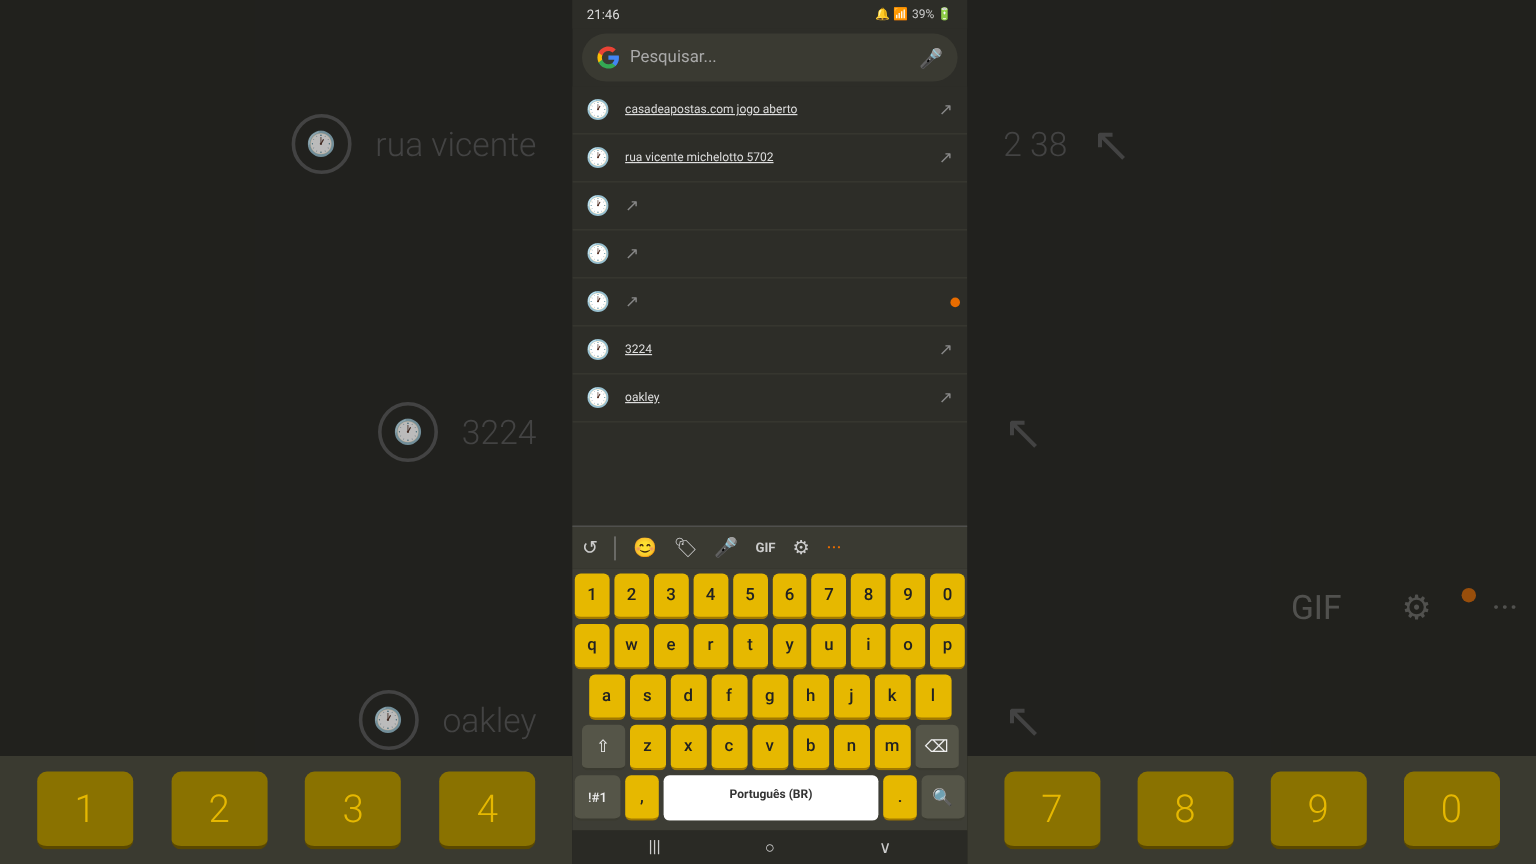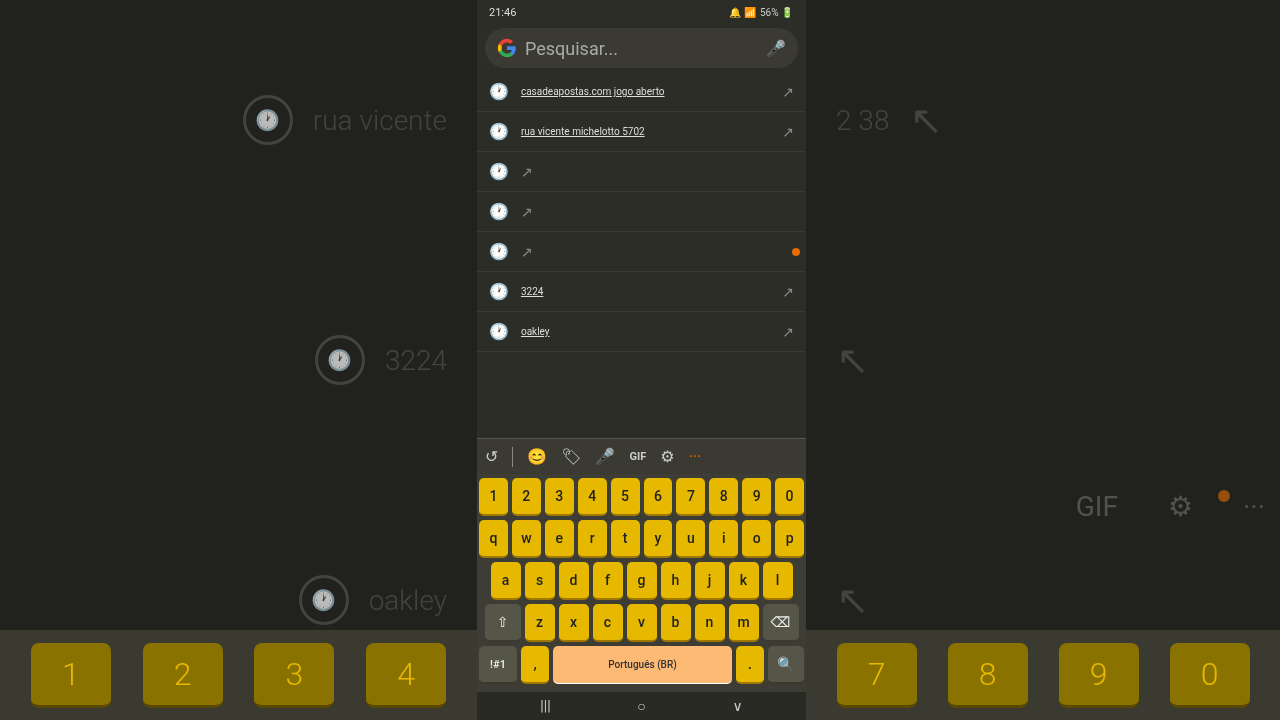--- a/index.html
+++ b/index.html
@@ -132,21 +132,21 @@
     }
 
     .google-g svg {
       width: 20px;
       height: 20px;
     }
 
     .search-input-text {
       flex: 1;
       color: #aaa;
-      font-size: 18px;
+      font-size: 14px;
     }
 
     .mic-icon {
       color: #aaa;
       font-size: 16px;
     }
 
     
     .suggestions {
       background: #2d2d28;
@@ -234,26 +234,27 @@
       border-bottom: 2px solid #a07800;
     }
 
     .key-special {
       background: #555548;
       color: #eee;
       border-bottom: 2px solid #3a3a30;
     }
 
     .key-space {
-      background: #fdba74;
+      background: #ffffff;
       color: #333;
       font-size: 11px;
       flex: 4;
       max-width: none;
-      border-bottom: 1px solid #ffffff;
+      border-bottom: 5px solid #ffffff;
+      font-weight: bold;
     }
 
     
     .nav-bar {
       background: #2a2a25;
       height: 28px;
       display: flex;
       align-items: center;
       justify-content: space-around;
       padding: 0 20px;
@@ -364,21 +365,21 @@
 </div>
 <div style="position:absolute;right:50px;top:490px;width:12px;height:12px;border-radius:50%;background:#e86c00;opacity:0.6;z-index:7;"></div>
 
 <div class="phone-overlay">
 
   <div class="status-bar">
     <span class="status-left">21:46</span>
     <div class="status-right">
       <span>🔔</span>
       <span>📶</span>
-      <span>56%</span>
+      <span>39%</span>
       <span>🔋</span>
     </div>
   </div>
 
   <div class="search-bar">
     <div class="google-g">
       <svg viewBox="0 0 24 24" xmlns="http://www.w3.org/2000/svg">
         <path d="M22.56 12.25c0-.78-.07-1.53-.2-2.25H12v4.26h5.92c-.26 1.37-1.04 2.53-2.21 3.31v2.77h3.57c2.08-1.92 3.28-4.74 3.28-8.09z" fill="#4285F4"></path>
         <path d="M12 23c2.97 0 5.46-.98 7.28-2.66l-3.57-2.77c-.98.66-2.23 1.06-3.71 1.06-2.86 0-5.29-1.93-6.16-4.53H2.18v2.84C3.99 20.53 7.7 23 12 23z" fill="#34A853"></path>
         <path d="M5.84 14.09c-.22-.66-.35-1.36-.35-2.09s.13-1.43.35-2.09V7.07H2.18C1.43 8.55 1 10.22 1 12s.43 3.45 1.18 4.93l2.85-2.22.81-.62z" fill="#FBBC05"></path>

